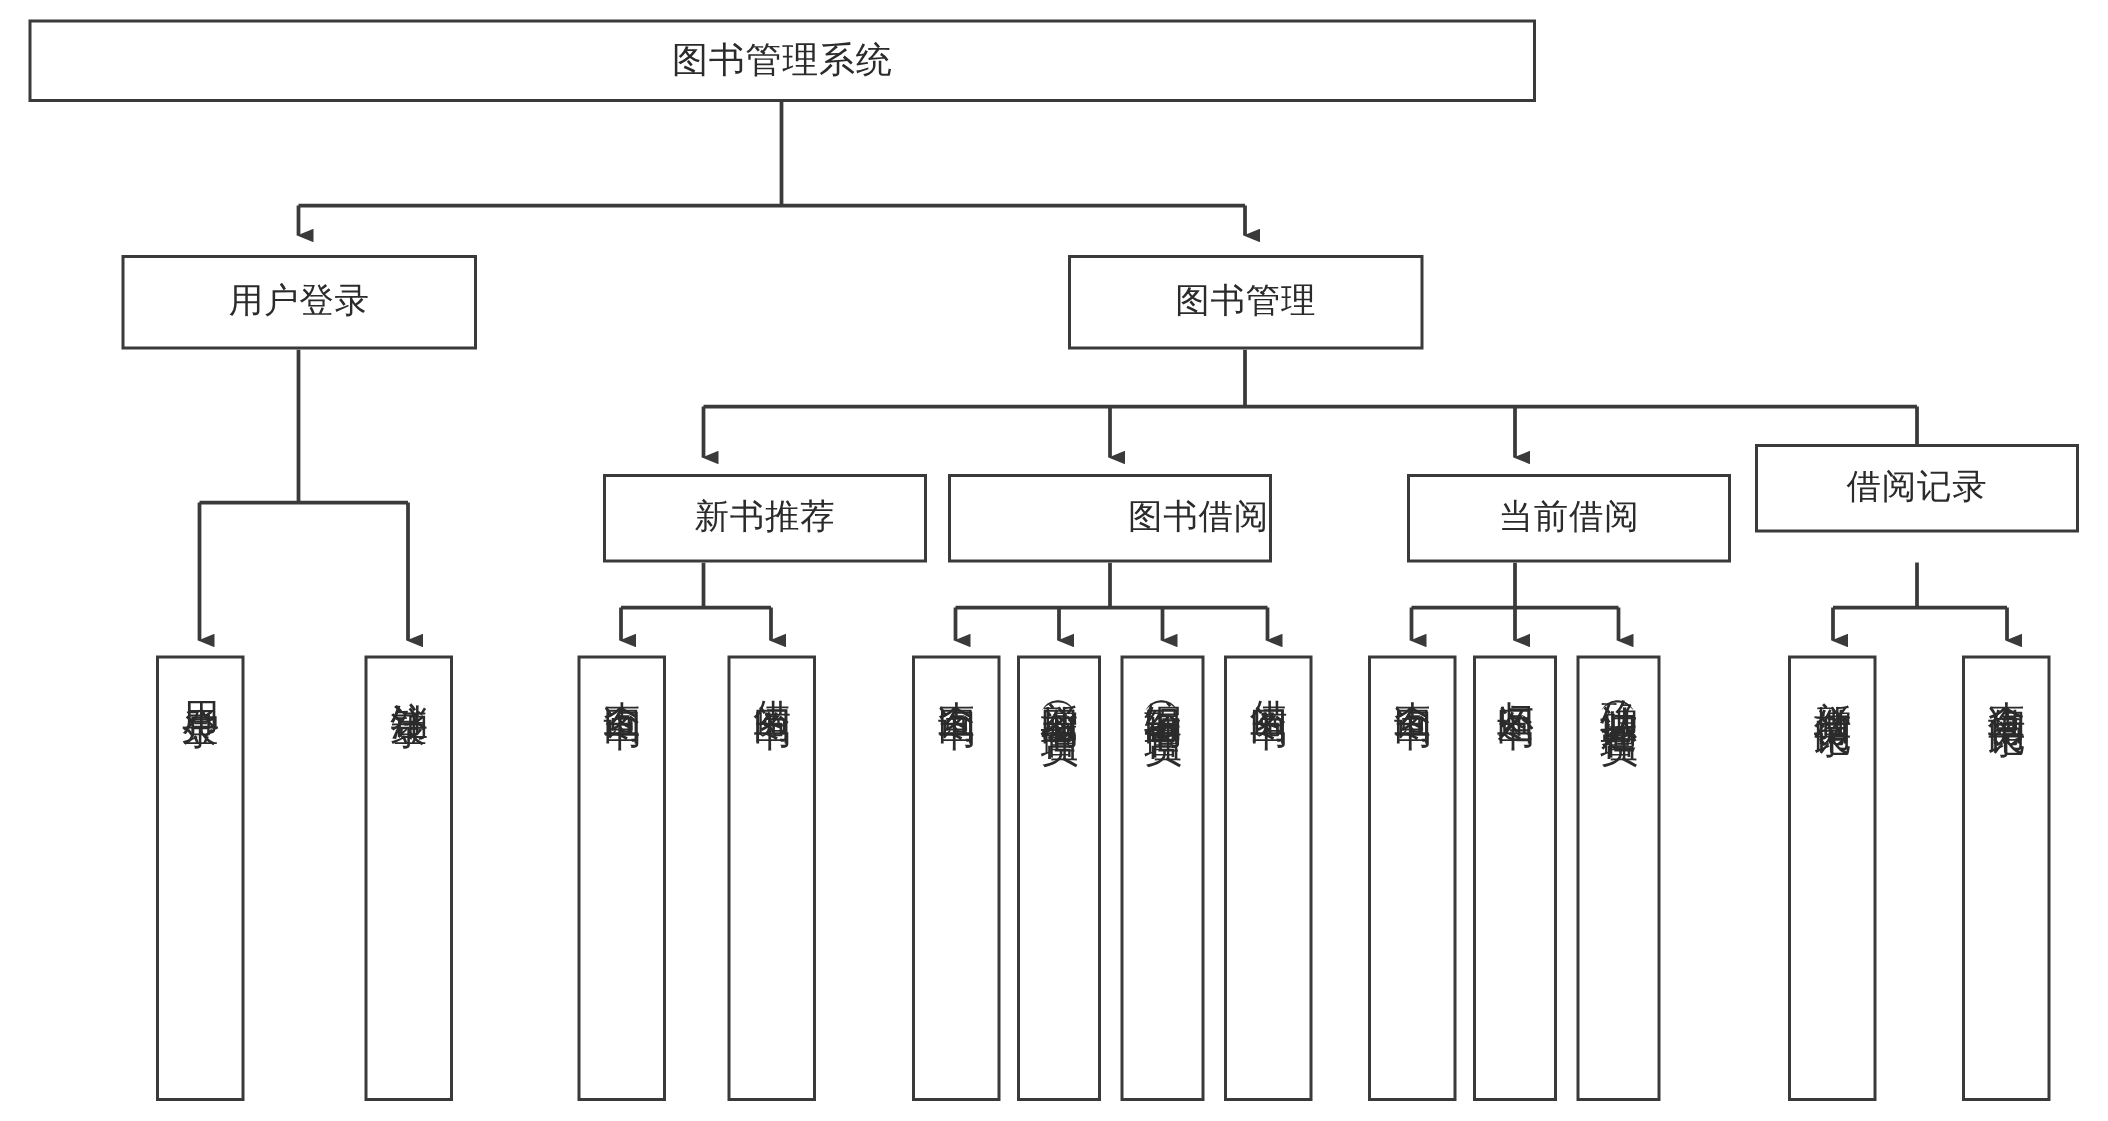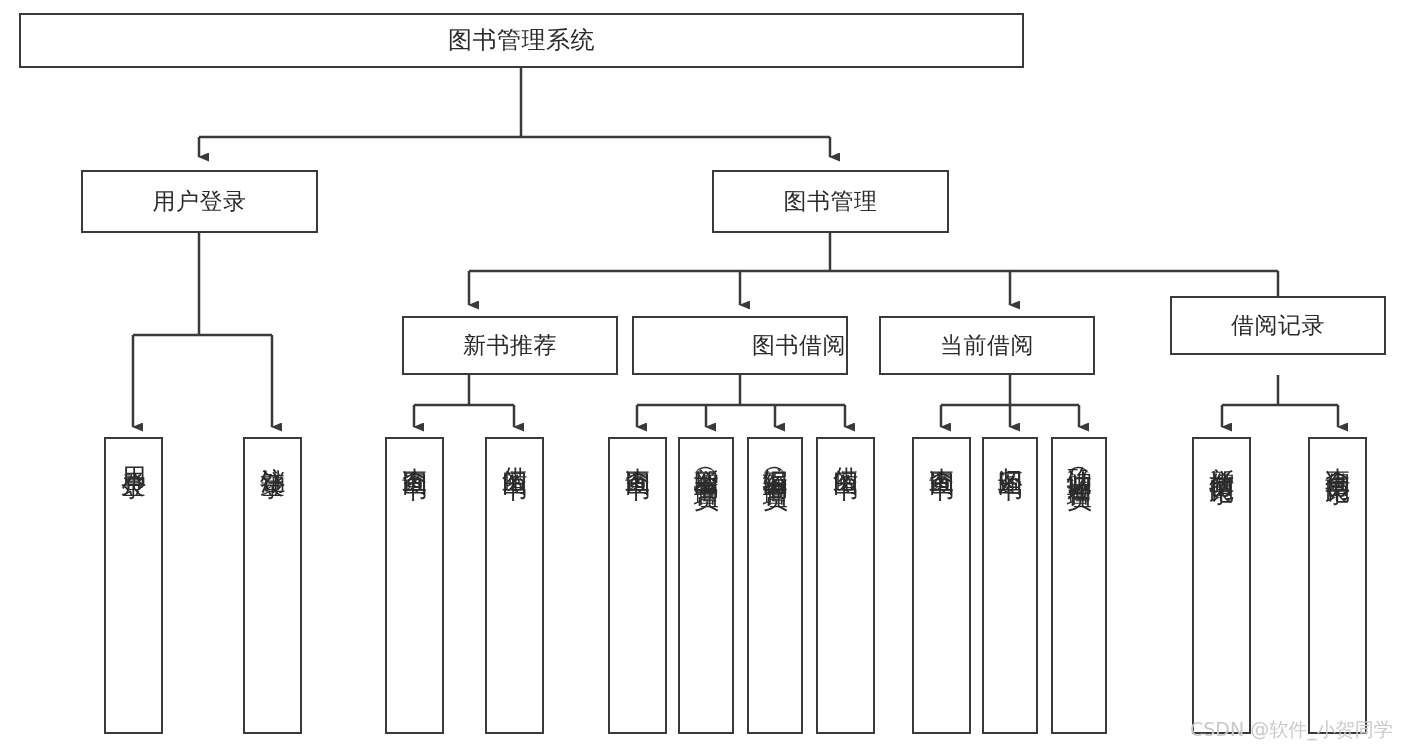--- a/index.html
+++ b/index.html
@@ -136,21 +136,21 @@
   </div>
 
   <div class="node horiz" style="left:361px; top:316px; width:216px; height:59px;margin-left:41px;">
     <span class="label">新书推荐</span>
   </div>
 
   <div class="node horiz" style="left:632px; top:316px; width:216px; height:59px;justify-content:flex-end;">
     <span class="label">图书借阅</span>
   </div>
 
-  <div class="node horiz" style="left:879px; top:316px; width:216px; height:59px;align-items:center;">
+  <div class="node horiz" style="left:938px; top:316px; width:216px; height:59px;align-items:center;">
     <span class="label">当前借阅</span>
   </div>
 
   <div class="node horiz" style="left:1170px; top:296px; width:216px; height:59px;">
     <span class="label">借阅记录</span>
   </div>
 
   <div class="node vert" style="left:104px; top:437px; width:59px; height:297px;">
     <span class="label">用户登录</span>
   </div>
@@ -196,15 +196,14 @@
   </div>
 
   <div class="node vert" style="left:1192px; top:437px; width:59px; height:297px;">
     <span class="label">新增借阅记录</span>
   </div>
 
   <div class="node vert" style="left:1308px; top:437px; width:59px; height:297px;">
     <span class="label">查询借阅记录</span>
   </div>
 
-  <div class="watermark" style="left:1190px; top:717px;">CSDN @软件_小贺同学</div>
 
 </div>
 
 </body></html>

